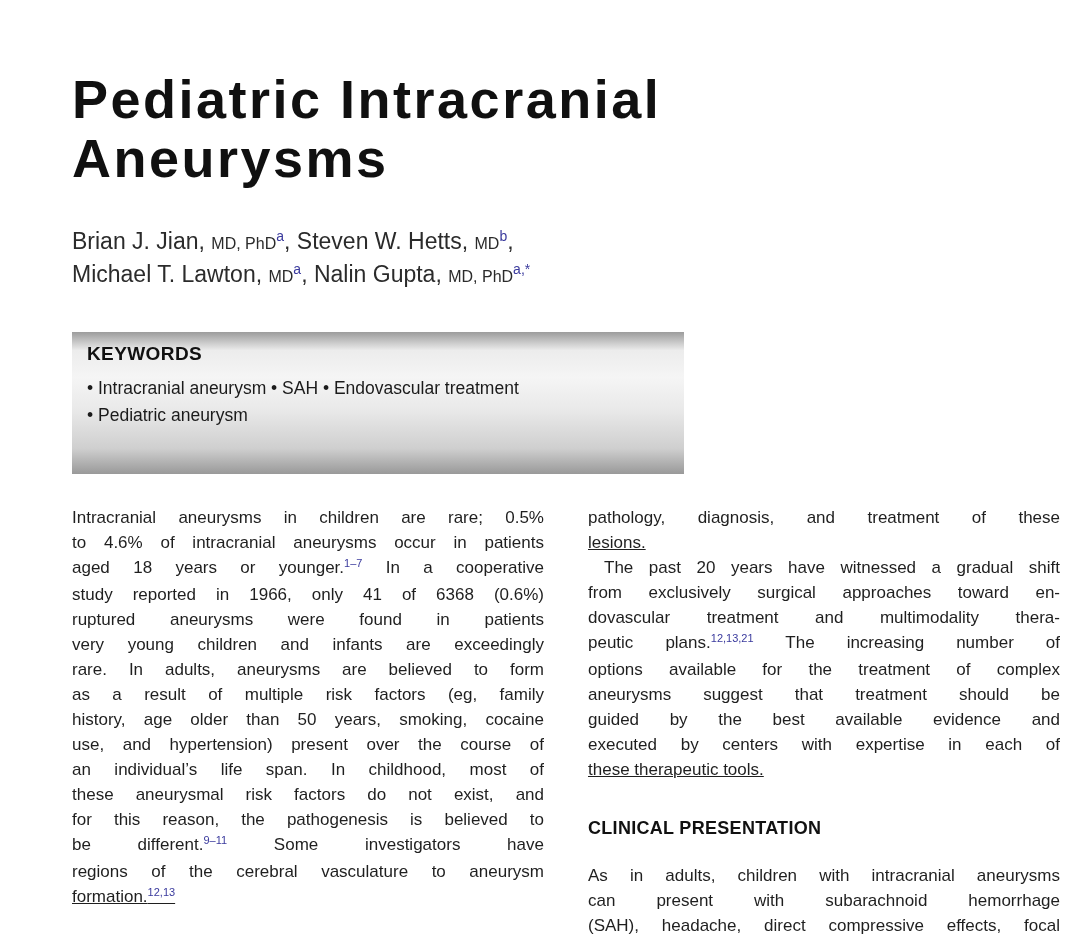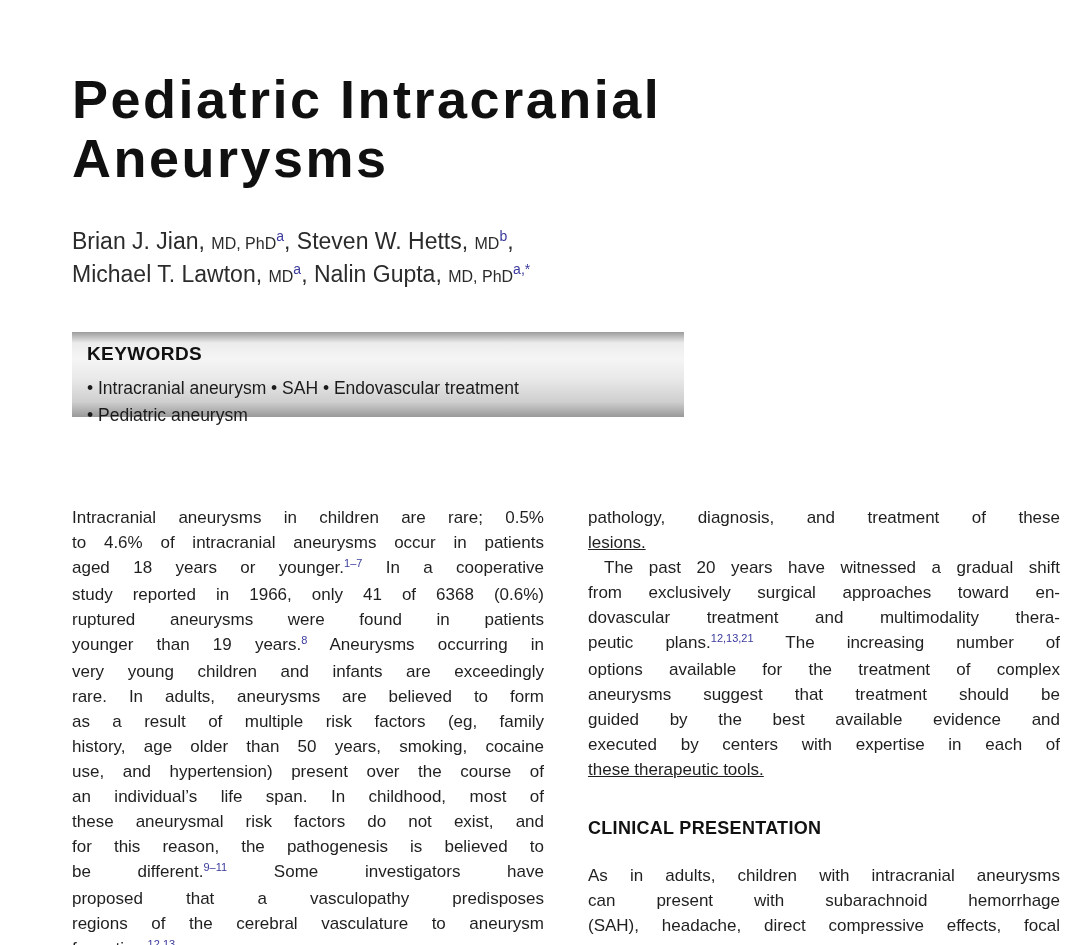--- a/index.html
+++ b/index.html
@@ -13,21 +13,21 @@
     letter-spacing:2.5px;
   }
   .authors{
     position:absolute;left:72px;top:226px;
     font-size:23px;line-height:30px;color:#2b2b2b;
   }
   .author-line{white-space:nowrap;}
   .degree{font-size:16px;}
   .sup-author{color:#3a3a9d;font-size:14px;position:relative;top:-8px;}
   .kw-box{
-    position:absolute;left:72px;top:332px;width:612px;height:85px;
+    position:absolute;left:72px;top:332px;width:612px;height:142px;
     background:linear-gradient(to bottom,#9c9c9c 0%,#ececec 13%,#f5f5f5 32%,#e9e9e9 55%,#cfcfcf 82%,#999999 100%);
   }
   .kw-inner{padding:11px 15px 0 15px;}
   .kw-heading{font-weight:bold;font-size:19px;color:#111;letter-spacing:0.4px;margin-bottom:10px;}
   .kw-line{font-size:17.5px;line-height:27px;color:#1b1b1b;}
   .columns{
     position:absolute;left:72px;top:505px;width:988px;height:440px;
     display:flex;gap:44px;overflow:hidden;justify-content:flex-end;
   }
   .col{width:472px;}
@@ -68,31 +68,29 @@
     </div>
   </div>
 
   <div class="columns">
     <div class="col">
         <div class="text-line">Intracranial aneurysms in children are rare; 0.5%</div>
         <div class="text-line">to 4.6% of intracranial aneurysms occur in patients</div>
         <div class="text-line">aged 18 years or younger.<span class="sup-cite" style="color: rgb(58, 58, 157);">1–7</span> In a cooperative</div>
         <div class="text-line">study reported in 1966, only 41 of 6368 (0.6%)</div>
         <div class="text-line">ruptured aneurysms were found in patients</div>
-        <div class="text-line">younger than 19 years.<span class="sup-cite" style="color: rgb(58, 58, 157);">8</span> Aneurysms occurring in</div>
         <div class="text-line">very young children and infants are exceedingly</div>
         <div class="text-line">rare. In adults, aneurysms are believed to form</div>
         <div class="text-line">as a result of multiple risk factors (eg, family</div>
         <div class="text-line">history, age older than 50 years, smoking, cocaine</div>
         <div class="text-line">use, and hypertension) present over the course of</div>
         <div class="text-line">an individual’s life span. In childhood, most of</div>
         <div class="text-line">these aneurysmal risk factors do not exist, and</div>
         <div class="text-line">for this reason, the pathogenesis is believed to</div>
         <div class="text-line">be different.<span class="sup-cite" style="color: rgb(58, 58, 157);">9–11</span> Some investigators have</div>
-        <div class="text-line">proposed that a vasculopathy predisposes</div>
         <div class="text-line">regions of the cerebral vasculature to aneurysm</div>
         <div class="text-line para-end">formation.<span class="sup-cite" style="color: rgb(58, 58, 157);">12,13</span></div>
       </div>
     <div class="col">
         <div class="text-line">pathology, diagnosis, and treatment of these</div>
         <div class="text-line para-end">lesions.</div>
         <div class="text-line indent">The past 20 years have witnessed a gradual shift</div>
         <div class="text-line">from exclusively surgical approaches toward en-</div>
         <div class="text-line">dovascular treatment and multimodality thera-</div>
         <div class="text-line">peutic plans.<span class="sup-cite" style="color: rgb(58, 58, 157);">12,13,21</span> The increasing number of</div>

